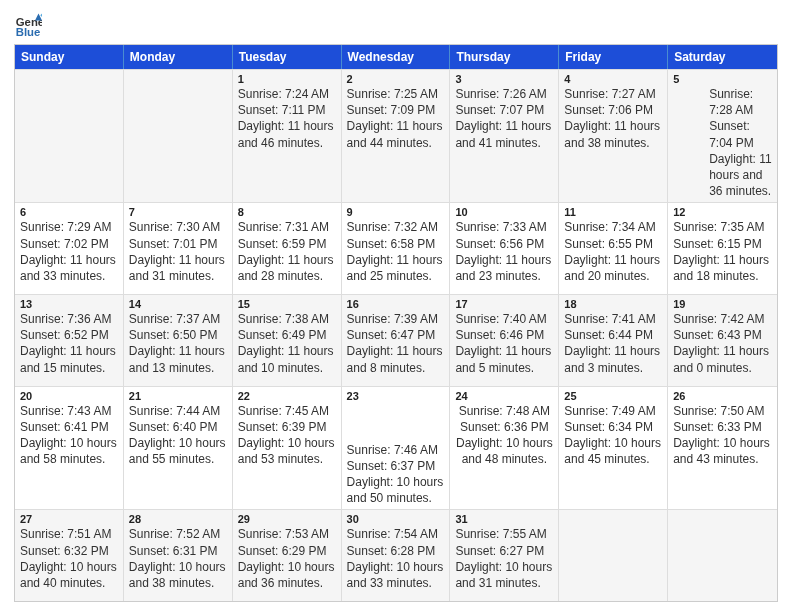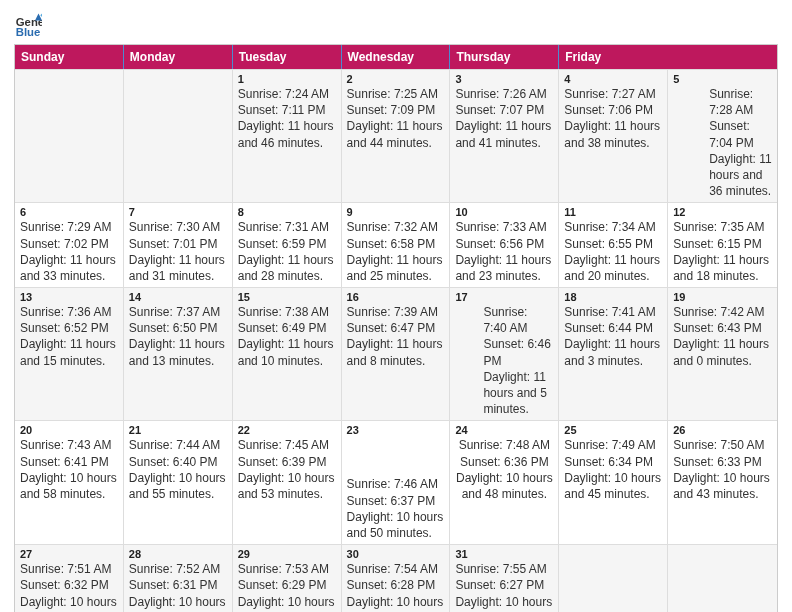--- a/index.html
+++ b/index.html
@@ -63,21 +63,21 @@
     }
     .calendar {
       flex: 1;
       display: flex;
       flex-direction: column;
       border: 1px solid #ccc;
     }
     .cal-header-row {
       display: grid;
       grid-template-columns: repeat(7, 1fr);
-      background: #be185d;
+      background: #1d4ed8;
     }
     .cal-header-cell {
       color: #fff;
       font-size: 12px;
       font-weight: bold;
       padding: 5px 6px;
       border-right: 1px solid #4a8cd0;
       text-align: left;
     }
     .cal-header-cell:last-child { border-right: none; }
@@ -142,20 +142,21 @@
   </div>
 
   <div class="calendar">
     <div class="cal-header-row">
     <div class="cal-header-cell">Sunday</div>
         <div class="cal-header-cell">Monday</div>
         <div class="cal-header-cell">Tuesday</div>
         <div class="cal-header-cell">Wednesday</div>
         <div class="cal-header-cell">Thursday</div>
         <div class="cal-header-cell">Friday</div>
+        <div class="cal-header-cell">Saturday</div>
       </div>
     <div class="cal-body">
     <div class="cal-week">
           <div class="cal-cell alt-row"></div>
           <div class="cal-cell alt-row"></div>
           <div class="cal-cell alt-row">
             <span class="day-num">1</span>
             <div class="cell-text" style="white-space: pre-line;">Sunrise: 7:24 AM
 Sunset: 7:11 PM
 Daylight: 11 hours and 46 minutes.</div>
@@ -249,21 +250,21 @@
 Daylight: 11 hours and 10 minutes.</div>
           </div>
           <div class="cal-cell alt-row">
             <span class="day-num">16</span>
             <div class="cell-text" style="white-space: pre-line;">Sunrise: 7:39 AM
 Sunset: 6:47 PM
 Daylight: 11 hours and 8 minutes.</div>
           </div>
           <div class="cal-cell alt-row">
             <span class="day-num">17</span>
-            <div class="cell-text" style="white-space: pre-line; margin-left: 28px;">Sunrise: 7:40 AM
+            <div class="cell-text" style="white-space: pre-line;">Sunrise: 7:40 AM
 Sunset: 6:46 PM
 Daylight: 11 hours and 5 minutes.</div>
           </div>
           <div class="cal-cell alt-row">
             <span class="day-num">18</span>
             <div class="cell-text" style="white-space: pre-line;">Sunrise: 7:41 AM
 Sunset: 6:44 PM
 Daylight: 11 hours and 3 minutes.</div>
           </div>
           <div class="cal-cell alt-row">

